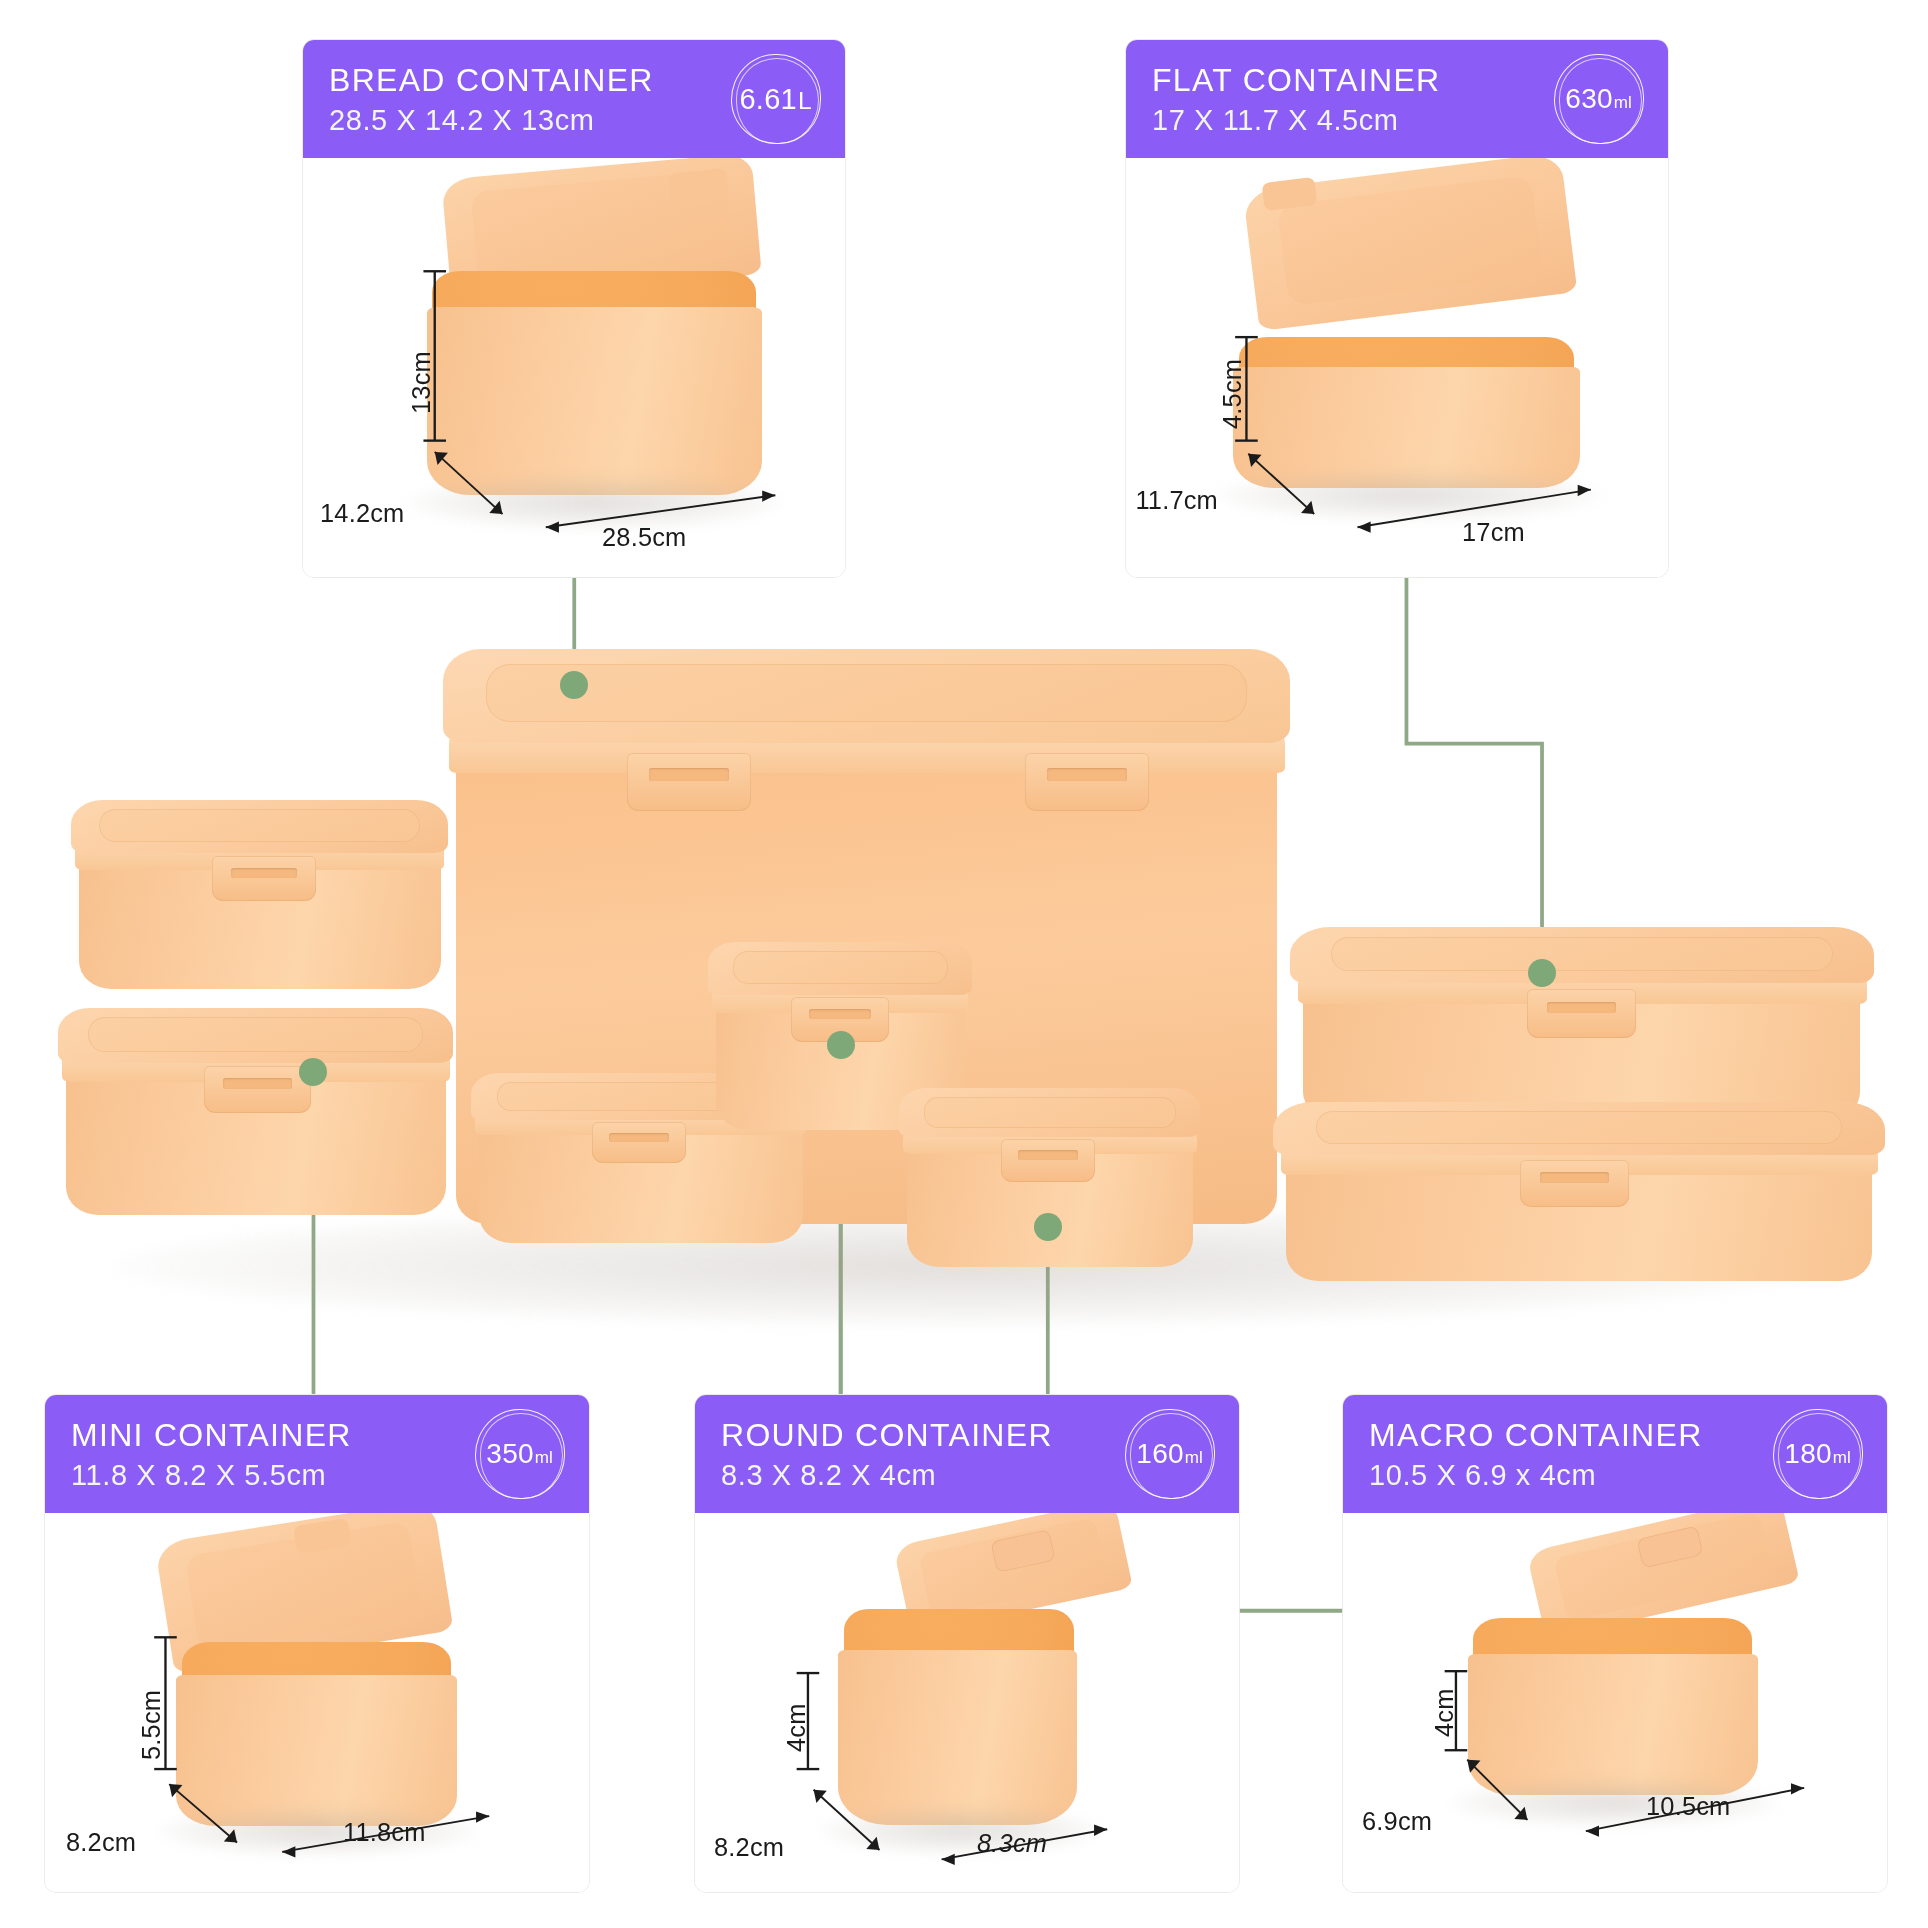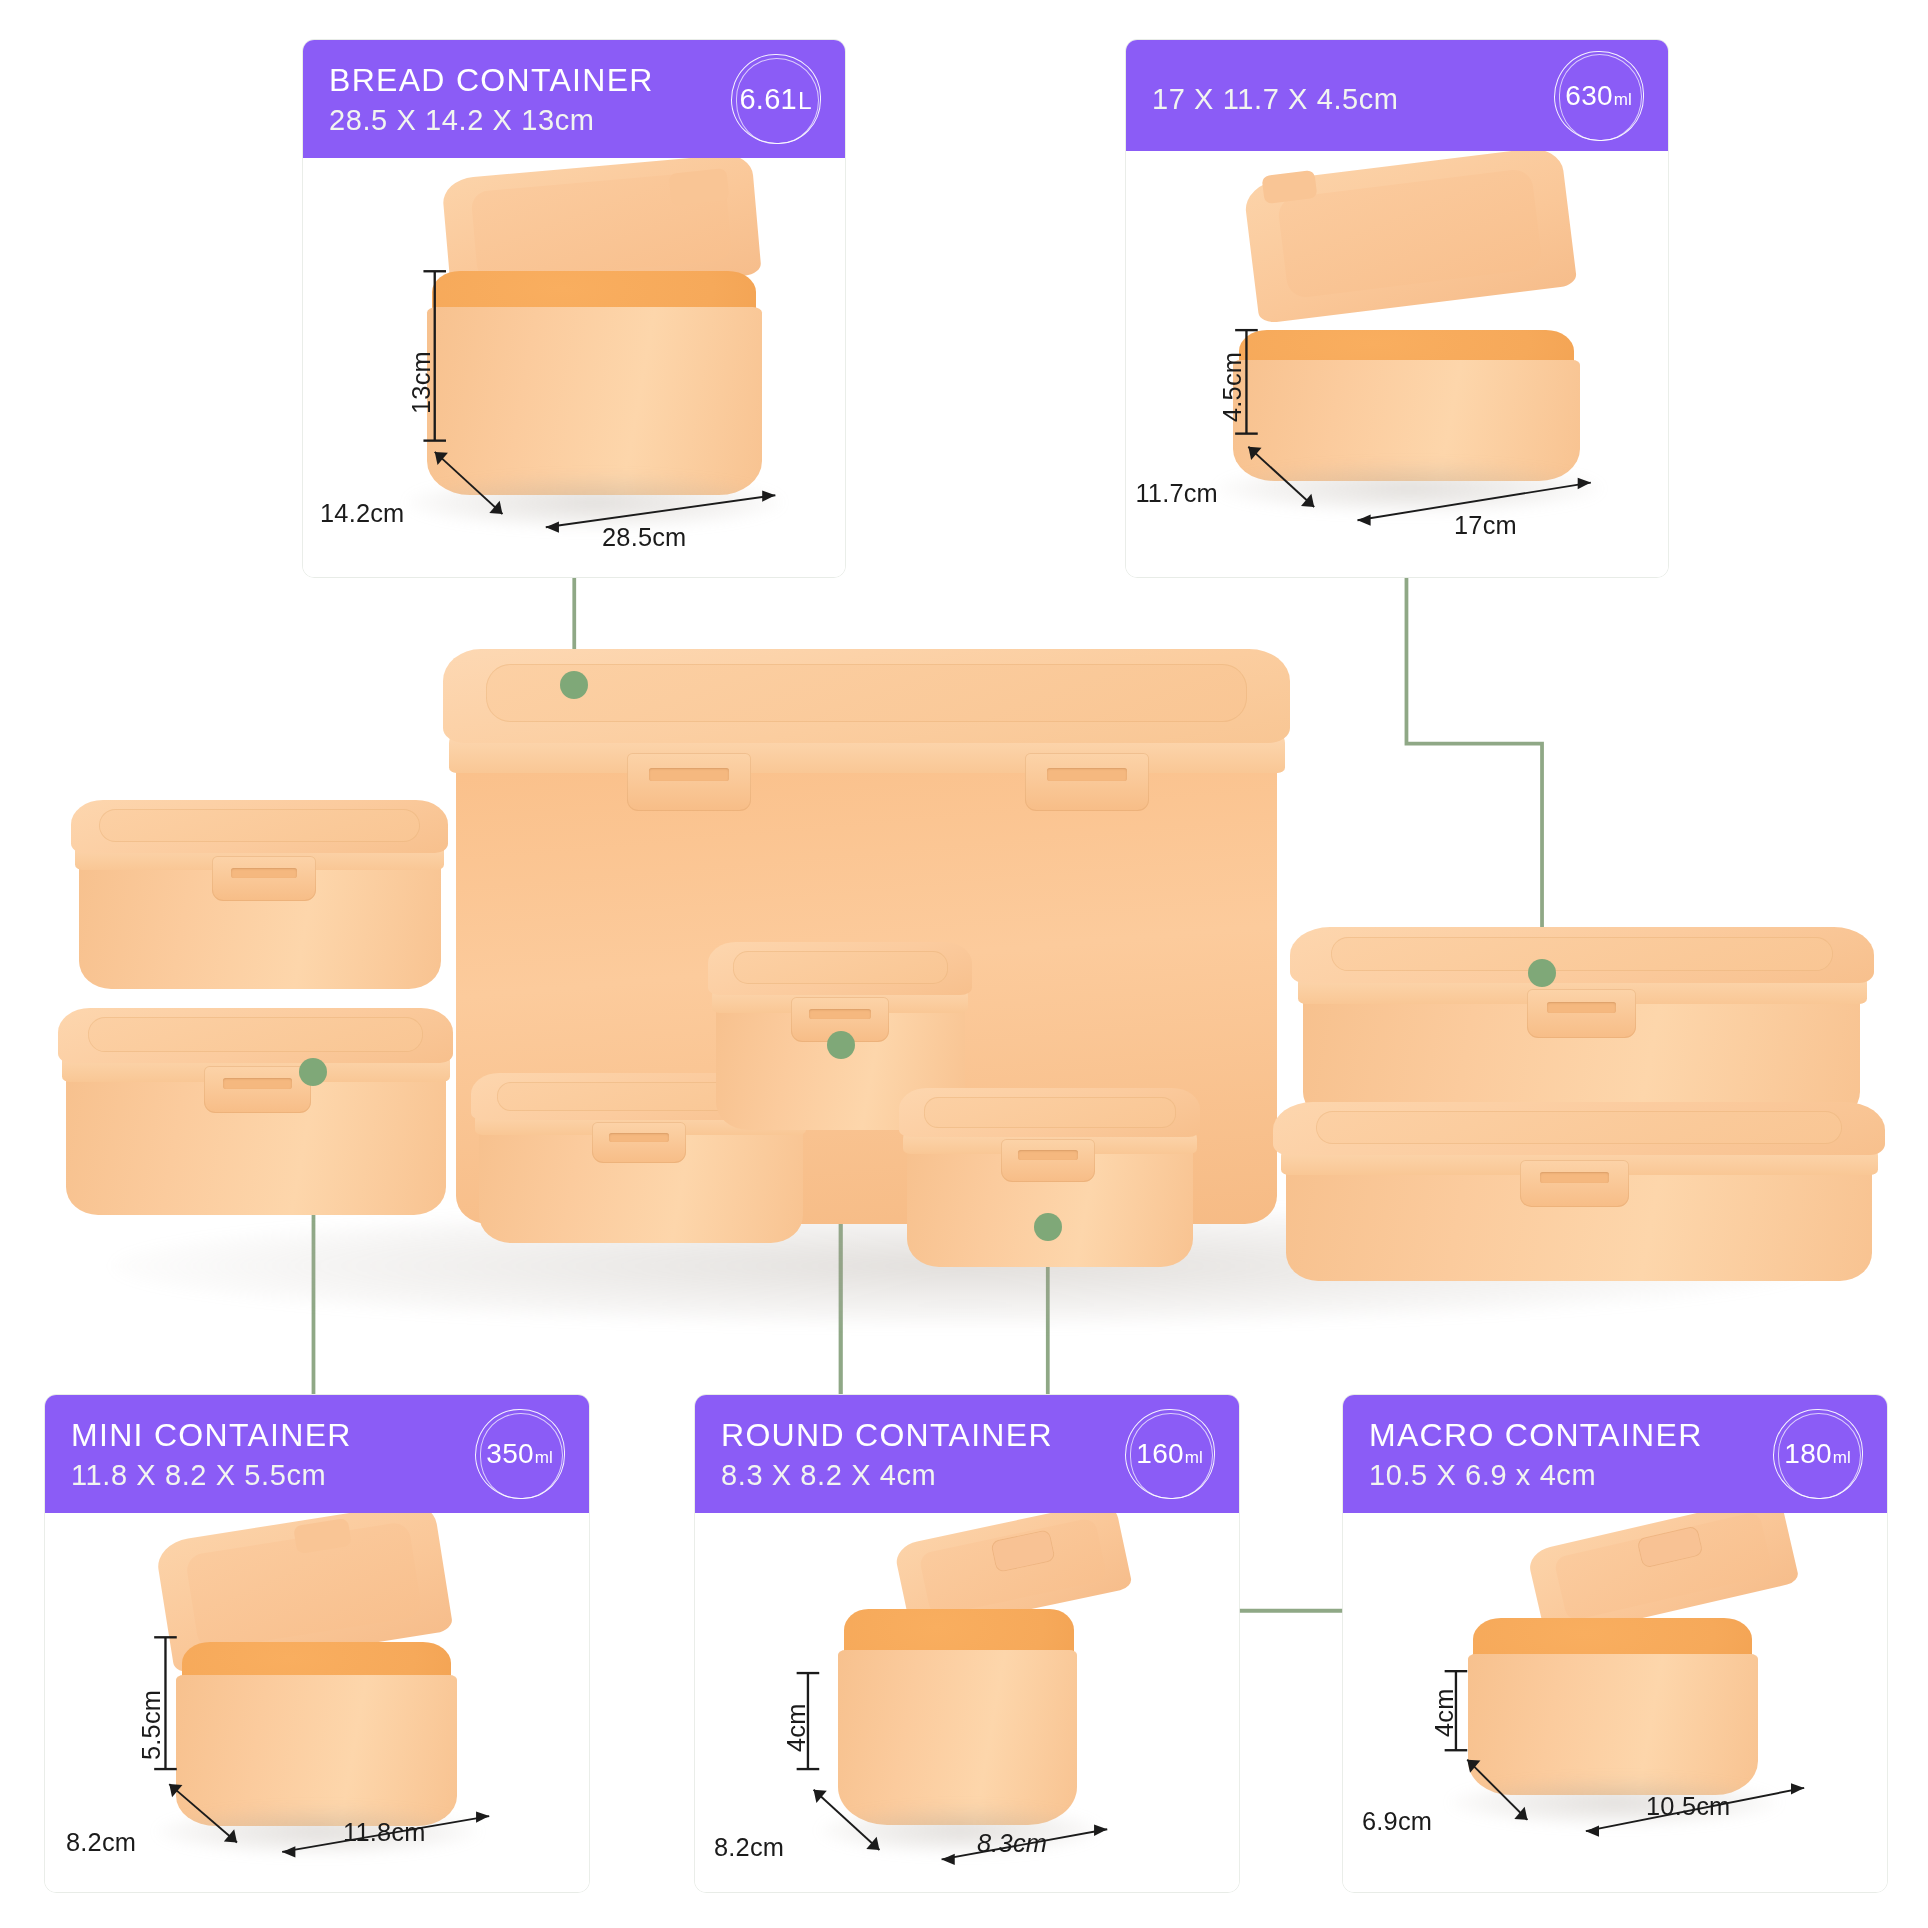--- a/index.html
+++ b/index.html
@@ -360,20 +360,21 @@
       </svg>
 
       <div class="dim-label vertical" style="left:104px; top:256px;">13cm</div>
       <div class="dim-label" style="left:17px; top:341px;">14.2cm</div>
       <div class="dim-label" style="left:299px; top:365px;">28.5cm</div>
     </div>
   </div>
 
   <div class="info-card" style="left:1126px; top:40px; width:542px; height:537px;">
     <div class="card-header">
+      <div class="card-title">FLAT CONTAINER</div>
       <div class="card-dims">17 X 11.7 X 4.5cm</div>
       <div class="vol-badge">
         <div class="ring"></div>
           <div class="ring two"></div>
         <div class="vol-text">
           <span>630</span>
           <span class="vol-unit">ml</span>
         </div>
       </div>
     </div>
@@ -403,21 +404,21 @@
         <line x1="130" y1="314" x2="200" y2="378" stroke="#1b1b1b" stroke-width="2"></line>
         <polygon points="130,314 144,315 133,328" fill="#1b1b1b"></polygon>
         <polygon points="200,378 186,377 197,364" fill="#1b1b1b"></polygon>
         <line x1="246" y1="392" x2="494" y2="352" stroke="#1b1b1b" stroke-width="2"></line>
         <polygon points="246,392 260,386 260,398" fill="#1b1b1b"></polygon>
         <polygon points="494,352 480,347 480,359" fill="#1b1b1b"></polygon>
       </svg>
 
       <div class="dim-label vertical" style="left:92px; top:271px;">4.5cm</div>
       <div class="dim-label" style="left:9.4px; top:328px;">11.7cm</div>
-      <div class="dim-label" style="left:328px; top:360px;">17cm</div>
+      <div class="dim-label" style="left:336px; top:360px;">17cm</div>
     </div>
   </div>
 
   <div class="info-card" style="left:45px; top:1395px; width:544px; height:497px;">
     <div class="card-header">
       <div class="card-title">MINI CONTAINER</div>
       <div class="card-dims">11.8 X 8.2 X 5.5cm</div>
       <div class="vol-badge">
         <div class="ring"></div>
           <div class="ring two"></div>

